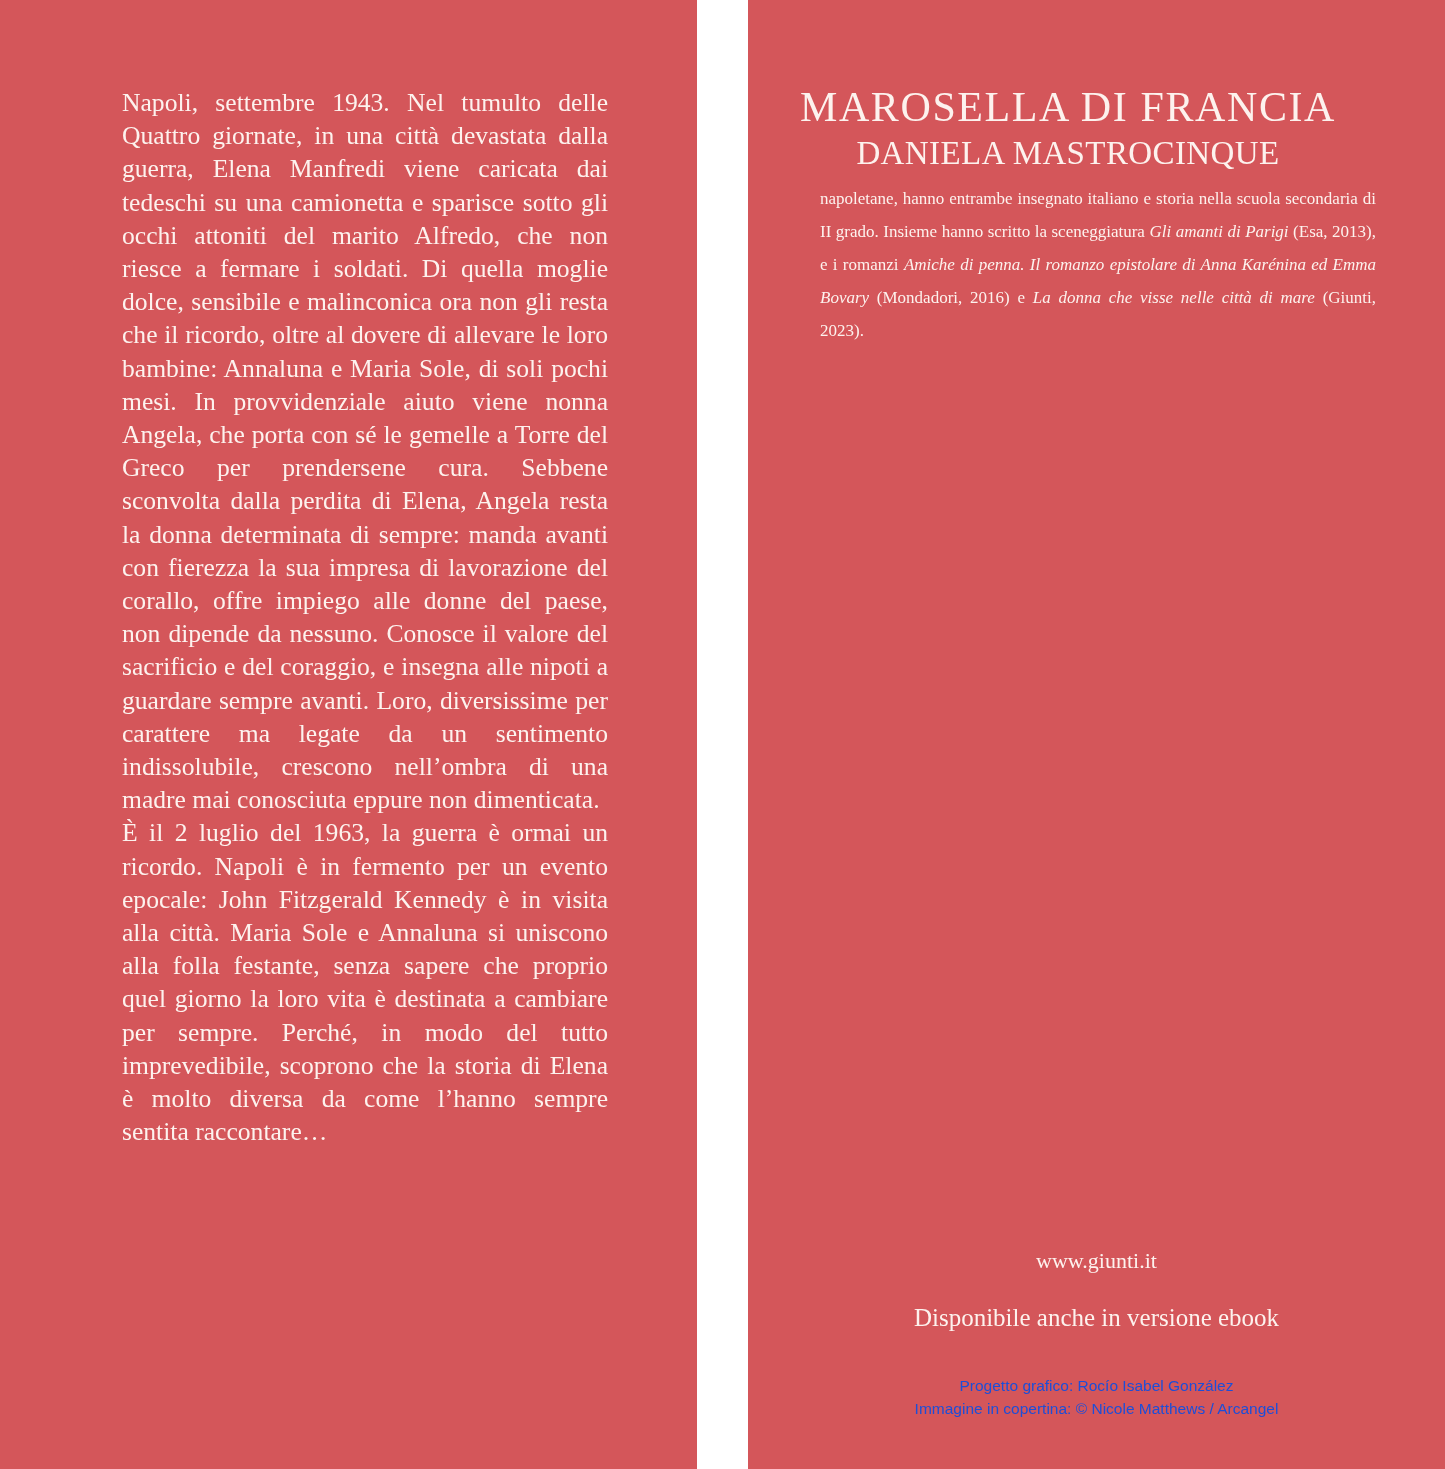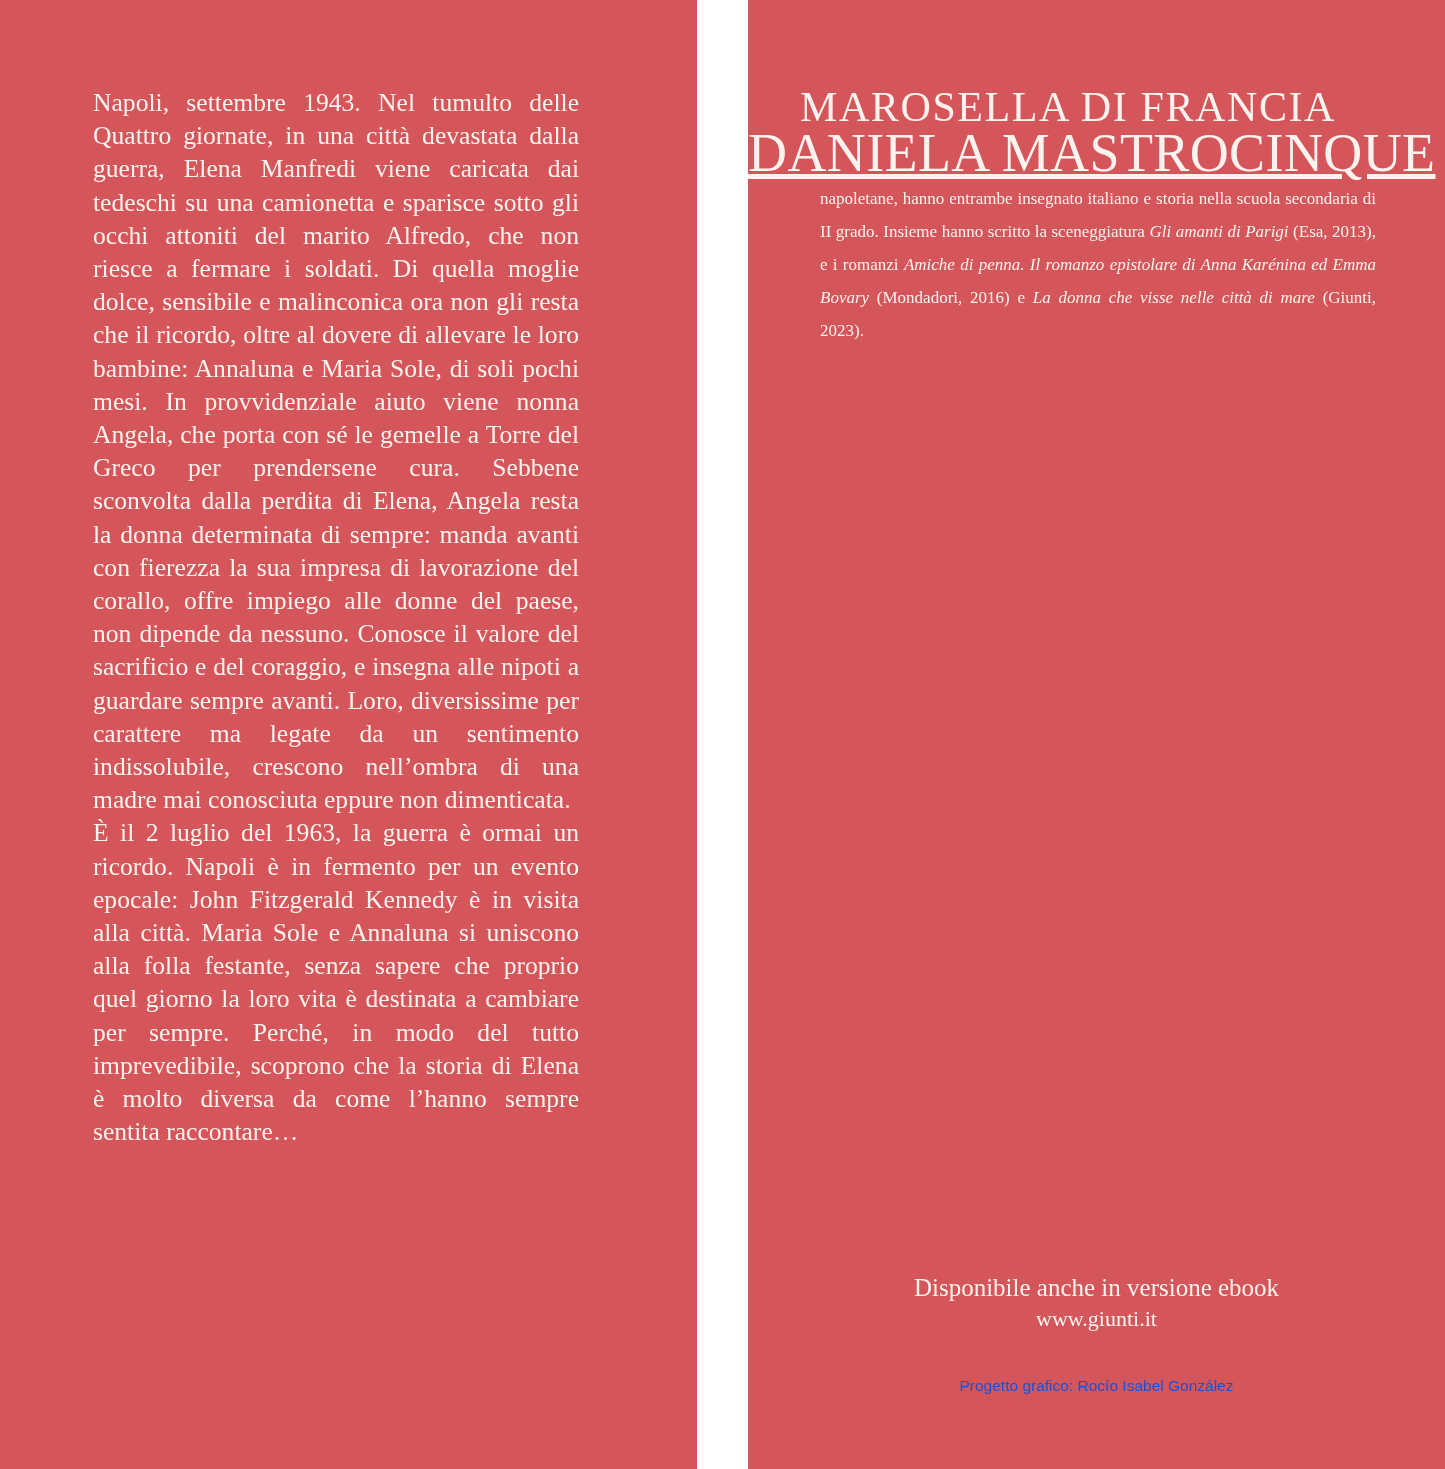--- a/index.html
+++ b/index.html
@@ -36,21 +36,21 @@
     top: 0;
     bottom: 0;
     left: 697px;
     width: 51px;
     background: #ffffff;
   }
 
   
   #blurb {
     position: absolute;
-    left: 93px;
+    left: 122px;
     top: 86px;
     width: 486px;
     color: #fdf2ee;
     font-size: 25.6px;
     line-height: 33.2px;
     text-align: justify;
     text-justify: inter-word;
     -webkit-hyphens: manual;
     hyphens: manual;
   }
@@ -74,22 +74,21 @@
     line-height: 46px;
     letter-spacing: 1.6px;
     font-weight: normal;
   }
   #authors .author-line {
     display: block;
     white-space: nowrap;
   }
   #authors .author-line.second {
     letter-spacing: 0.4px;
-    font-size: 54px;
-    text-decoration: underline;
+    font-size: 33px;
   }
 
   #bio {
     position: absolute;
     left: 820px;
     top: 182px;
     width: 556px;
     color: #fdf2ee;
     font-size: 17px;
     line-height: 33px;
@@ -148,21 +147,22 @@
   <div id="authors">
     <span class="author-line">MAROSELLA DI FRANCIA</span>
     <span class="author-line second">DANIELA MASTROCINQUE</span>
   </div>
 
   <div id="bio">
     <p><span>napoletane, hanno entrambe insegnato italiano e storia nella scuola secondaria di II grado. Insieme hanno scritto la sceneggiatura </span><i>Gli amanti di Parigi</i><span> (Esa, 2013), e i romanzi </span><i>Amiche di penna. Il romanzo epistolare di Anna Karénina ed Emma Bovary</i><span> (Mondadori, 2016) e </span><i>La donna che visse nelle città di mare</i><span> (Giunti, 2023).</span></p>
   </div>
 
   <div id="flap-footer">
+    <div id="site-url">www.giunti.it</div>
     <div id="ebook-note">Disponibile anche in versione ebook</div>
-    <div id="site-url">www.giunti.it</div>
   </div>
 
   <div id="credits">
     <div>Progetto grafico: Rocío Isabel González</div>
+    <div>Immagine in copertina: © Nicole Matthews / Arcangel</div>
   </div>
 
 </div>
 
 </body></html>

